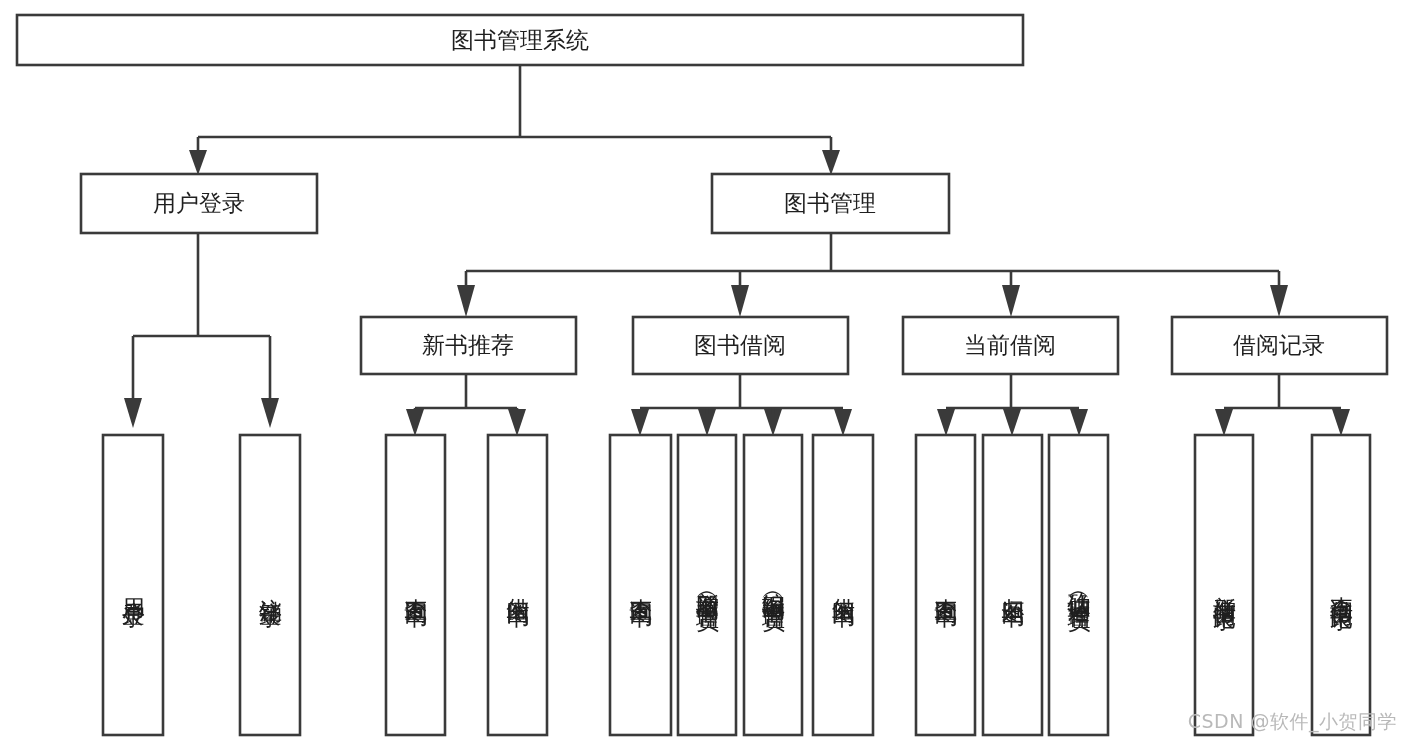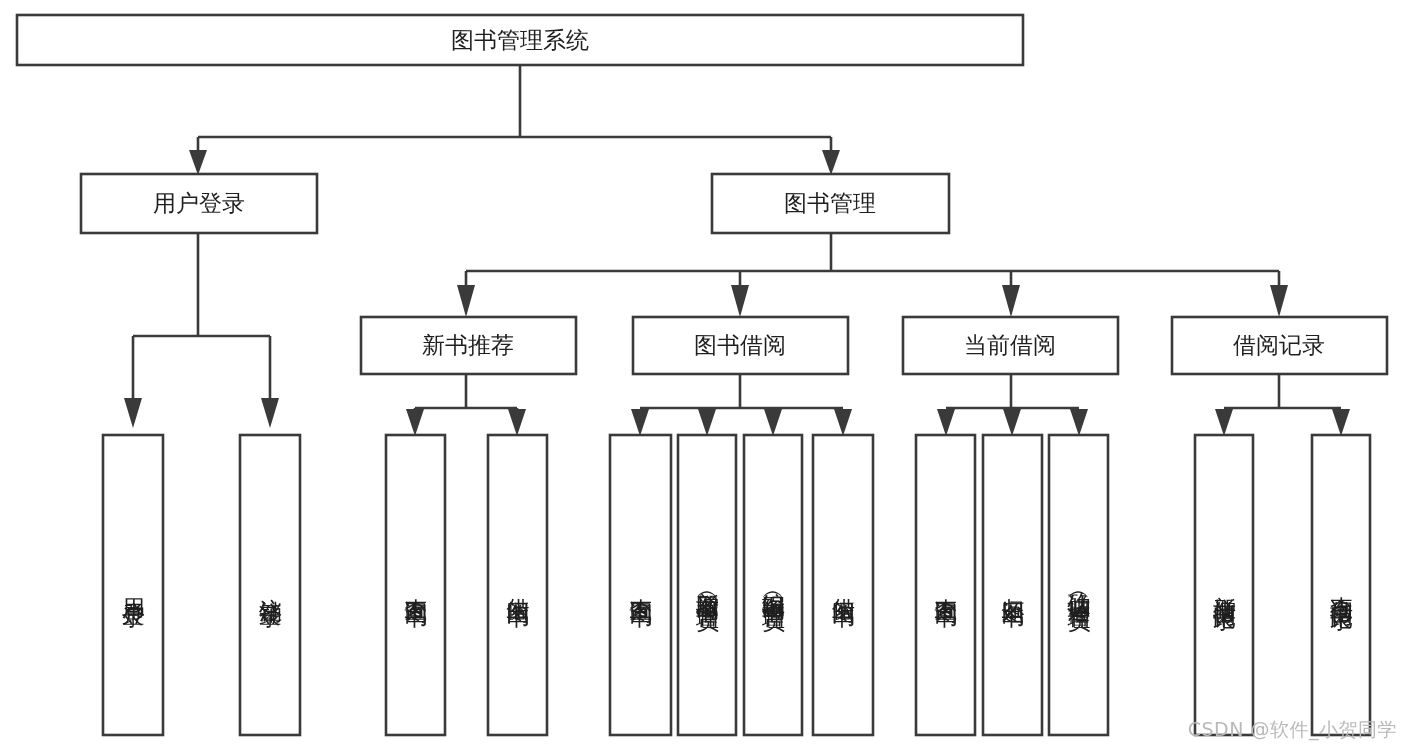--- a/index.html
+++ b/index.html
@@ -63,21 +63,21 @@
     display: flex;
     align-items: center;
     justify-content: center;
     text-align: center;
     pointer-events: none;
     user-select: none;
   }
   .watermark {
     position: absolute;
     right: 8px;
-    bottom: 4px;
+    bottom: 12px;
     font-family: "DejaVu Sans", "Liberation Sans", sans-serif;
     font-size: 19px;
     color: #b9b9b9;
     white-space: nowrap;
     letter-spacing: 0.5px;
   }
 </style>
 </head>
 <body>
 

